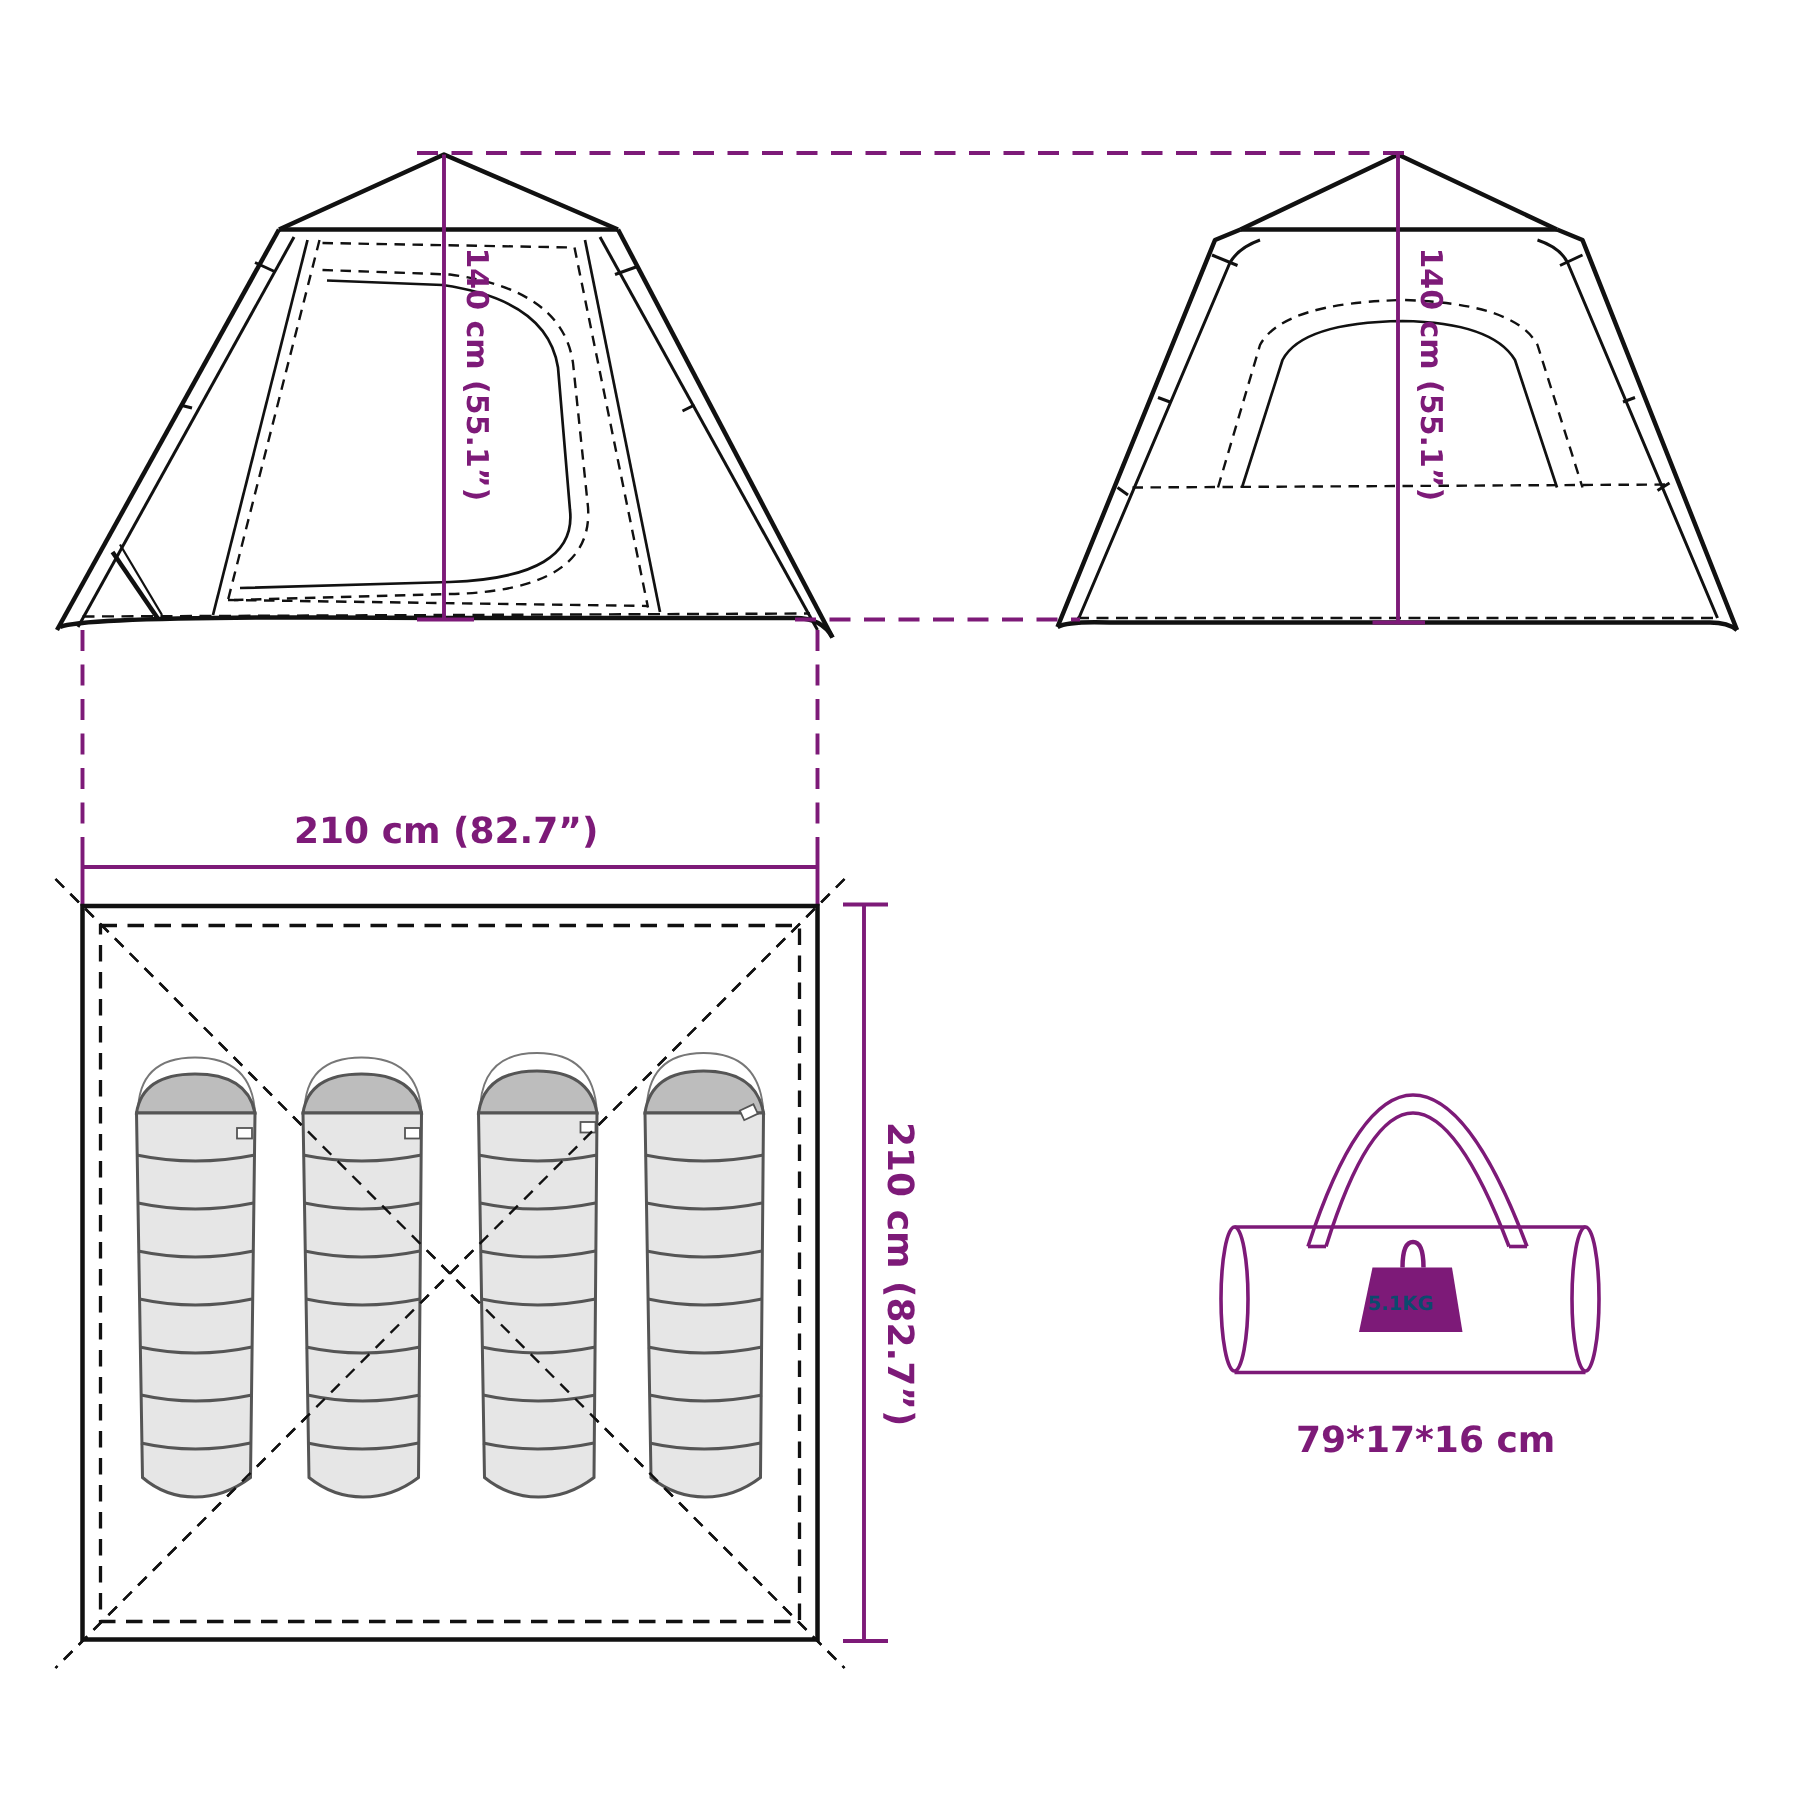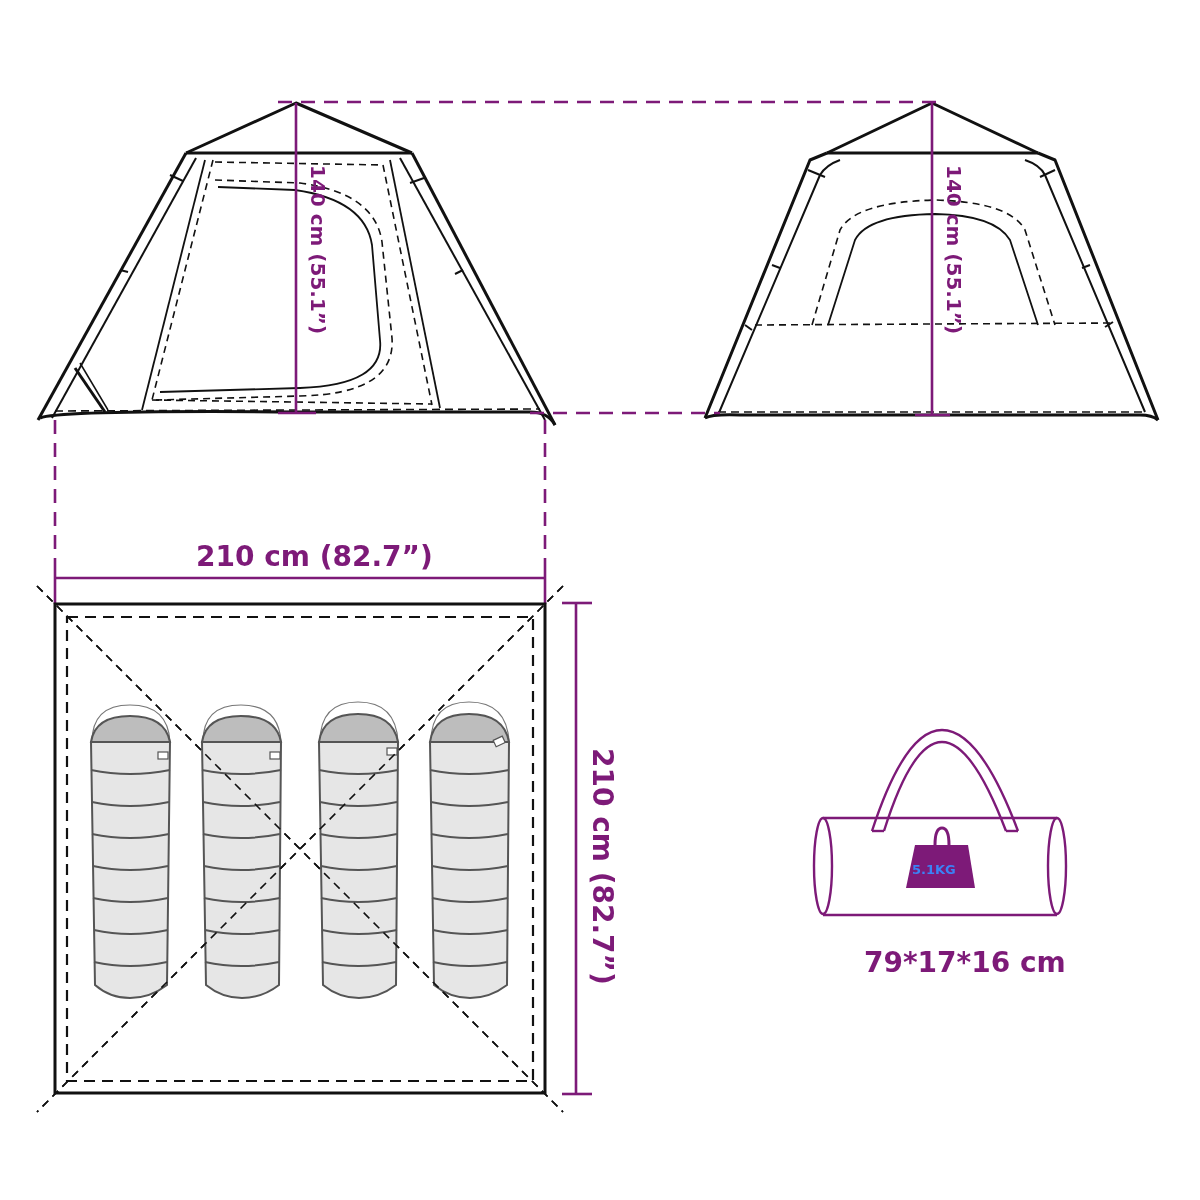--- a/index.html
+++ b/index.html
@@ -1,20 +1,20 @@
 <!DOCTYPE html>
 <html><head>
 <meta charset="utf-8">
 <style>
   html, body { margin:0; padding:0; background:#ffffff; }
   body { width:1200px; height:1200px; position:relative; overflow:hidden; font-family:"DejaVu Sans", sans-serif; }
   svg { position:absolute; left:0; top:0; }
-  .lbl { position:absolute; color:#7d1a78; font-weight:bold; font-size:28px; white-space:nowrap; font-family:"DejaVu Sans", sans-serif; }
+  .lbl { position:absolute; color:#7d1a78; font-weight:bold; font-size:24px; white-space:nowrap; font-family:"DejaVu Sans", sans-serif; }
   .vert { writing-mode: vertical-rl; }
-  .weight-label { position:absolute; color:#3b82f6; font-weight:bold; font-size:13px; font-family:"DejaVu Sans", sans-serif; white-space:nowrap; }
+  .weight-label { position:absolute; color:#0c4a6e; font-weight:bold; font-size:13px; font-family:"DejaVu Sans", sans-serif; white-space:nowrap; }
 </style>
 </head>
 <body>
 
 <svg width="1200" height="1200" viewBox="0 0 1200 1200" xmlns="http://www.w3.org/2000/svg">
   <defs>
     <pattern id="none" width="1" height="1"></pattern>
   </defs>
 
   <g fill="none" stroke="#111" stroke-width="3" stroke-linejoin="round">

